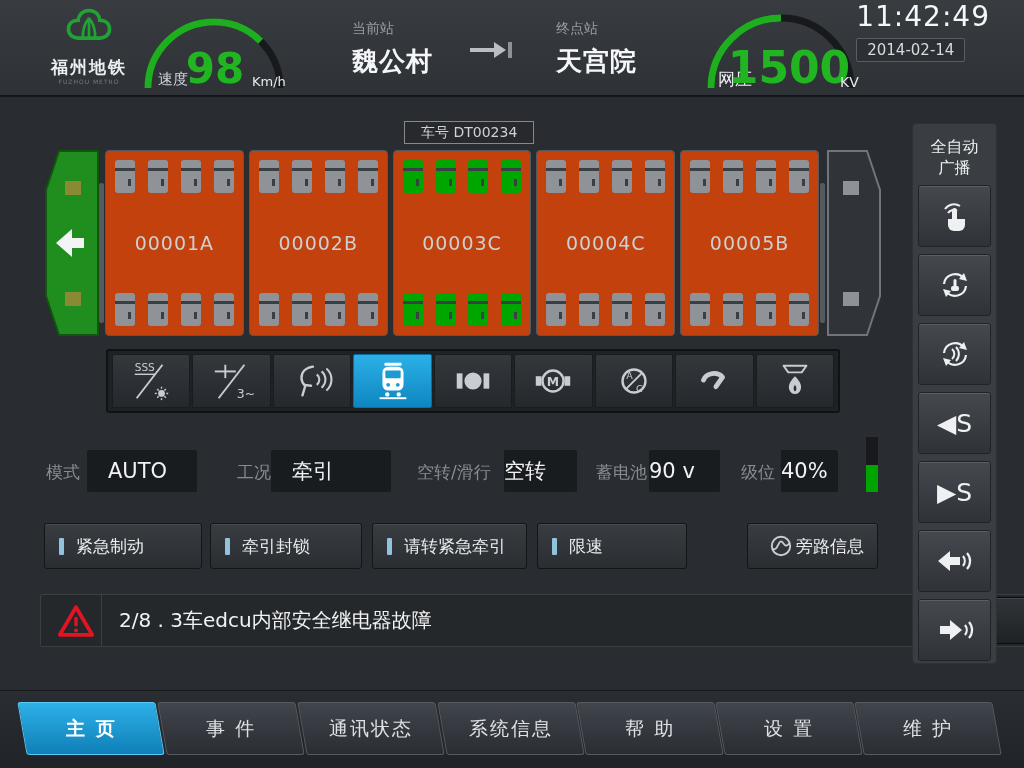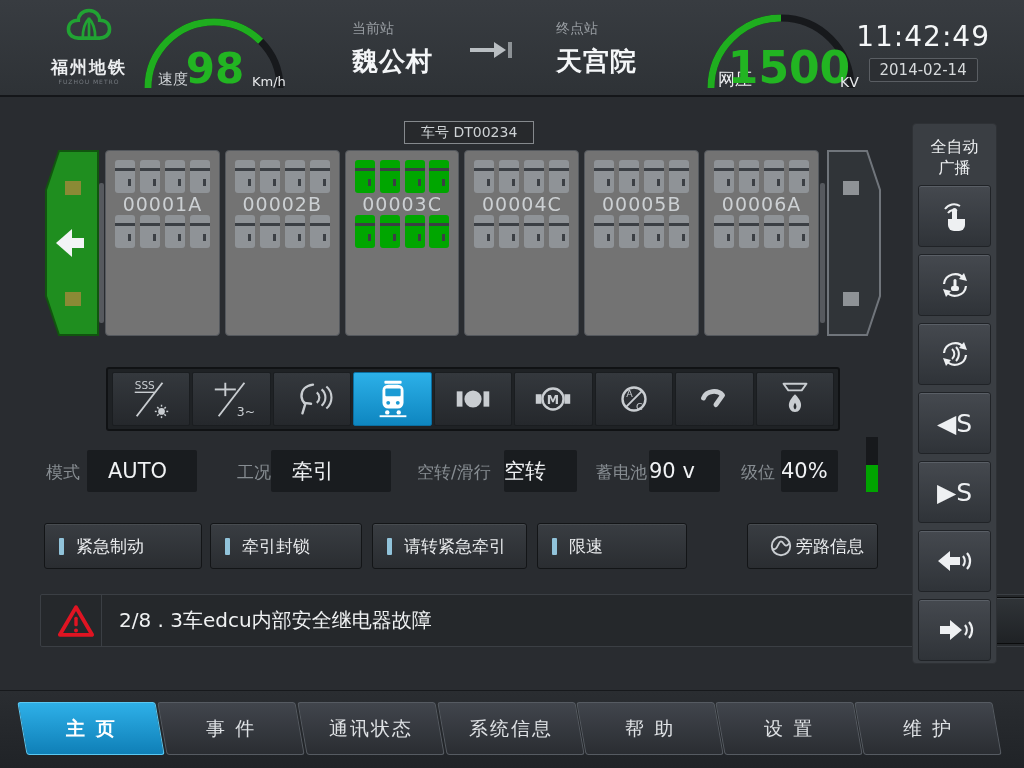--- a/index.html
+++ b/index.html
@@ -26,46 +26,46 @@
   .gauge.volt{left:696px;width:170px;}
   .gauge.volt .g-label{left:22px;top:60px;font-size:17px;color:#eef0f2;}
   .gauge.volt .g-value{left:8px;top:34px;width:170px;text-align:center;font-size:44px;}
   .gauge.volt .g-unit{left:144px;top:66px;font-size:14px;}
   .station{position:absolute;top:20px;}
   .st-label{color:#989da2;font-size:14px;}
   .st-value{color:#f4f6f8;font-size:26px;font-weight:bold;margin-top:6px;letter-spacing:1px;}
   .station.current{left:352px;}
   .station.terminal{left:556px;}
   .dir-arrow{position:absolute;left:468px;top:40px;}
-  .clock{position:absolute;right:34px;top:20px;text-align:center;}
+  .clock{position:absolute;right:34px;top:0;text-align:left;}
   .clock .time{color:#f4f6f7;font-size:28px;letter-spacing:1px;}
   .clock .date{margin-top:5px;border:1px solid #5a5e63;background:#2c2f33;
                color:#d7dadc;font-size:15px;padding:2px 10px;border-radius:2px;display:inline-block;}
 
   
   .trainno{position:absolute;left:404px;top:121px;height:23px;line-height:21px;
            border:1px solid #85898d;background:#27292c;color:#ced2d5;font-size:14px;padding:0 16px;}
   .head{position:absolute;top:150px;}
   .head.left{left:45px;}
   .head.right{left:827px;}
   .connector{position:absolute;top:183px;width:5px;height:140px;background:#56595e;border-radius:2px;}
   .connector.left{left:99px;}
   .connector.right{left:820px;}
   .cars{position:absolute;left:105px;top:150px;width:714px;height:186px;display:flex;gap:5px;}
-  .car{flex:1;background:#737373;border:1px solid #54585d;border-radius:4px;
-       display:flex;flex-direction:column;padding:9px 9px;}
+  .car{flex:1;background:#c2410c;border:1px solid #54585d;border-radius:4px;
+       display:flex;flex-direction:column;justify-content:space-between;padding:9px 9px;}
   .door-row{display:flex;justify-content:space-between;}
   .door{width:20px;height:33px;background:#8f9397;border-radius:3px;position:relative;}
   .door::after{content:'';position:absolute;left:0;right:0;top:8px;height:3px;background:#3b3f44;}
   .door::before{content:'';position:absolute;right:4px;top:19px;width:3px;height:7px;background:#3b3f44;}
   .door.open{background:#00a600;}
   .car-label{text-align:center;color:#ccd0d3;font-size:19px;letter-spacing:1px;}
 
   
-  .toolbar{position:absolute;left:106px;top:367px;width:734px;height:64px;background:#1f2225;
+  .toolbar{position:absolute;left:106px;top:349px;width:734px;height:64px;background:#1f2225;
            border:2px solid #101214;border-radius:3px;display:flex;padding:3px;}
   .tbtn{flex:1;margin:0 1px;background:linear-gradient(#34383d,#25282c);
         border:1px solid #1a1d20;border-radius:2px;display:flex;align-items:center;justify-content:center;}
   .tbtn.active{background:linear-gradient(#2cb0e8,#0e86c0);border-color:#0a6ea0;}
 
   
   .slabel{position:absolute;top:461px;color:#878d92;font-size:17px;}
   .sval{position:absolute;top:450px;height:42px;line-height:42px;background:#191c1f;
         border-radius:2px;color:#f0f2f4;font-size:21px;}
   .sval.pad{padding-left:21px;}
@@ -241,35 +241,20 @@
         </div>
     </div>
     <div class="car">
       <div class="door-row">
           <div class="door"></div>
           <div class="door"></div>
           <div class="door"></div>
           <div class="door"></div>
         </div>
       <div class="car-label">00005B</div>
-      <div class="door-row">
-          <div class="door"></div>
-          <div class="door"></div>
-          <div class="door"></div>
-          <div class="door"></div>
-        </div>
-    </div>
-    <div class="car">
-      <div class="door-row">
-          <div class="door"></div>
-          <div class="door"></div>
-          <div class="door"></div>
-          <div class="door"></div>
-        </div>
-      <div class="car-label">00006A</div>
       <div class="door-row">
           <div class="door"></div>
           <div class="door"></div>
           <div class="door"></div>
           <div class="door"></div>
         </div>
     </div>
   </div>
 
   <div class="connector right"></div>

